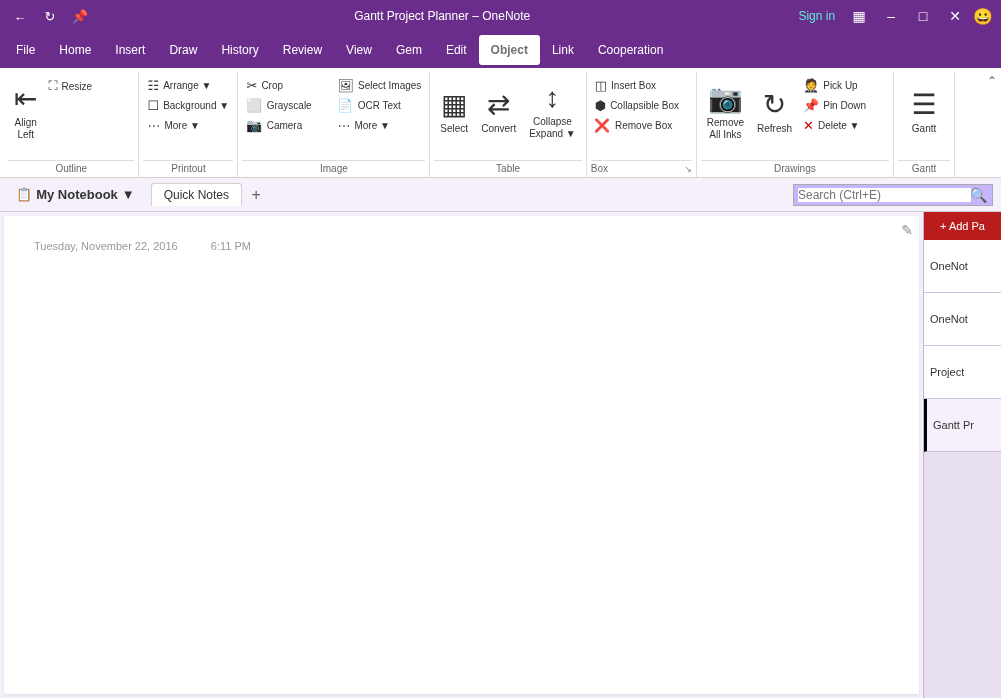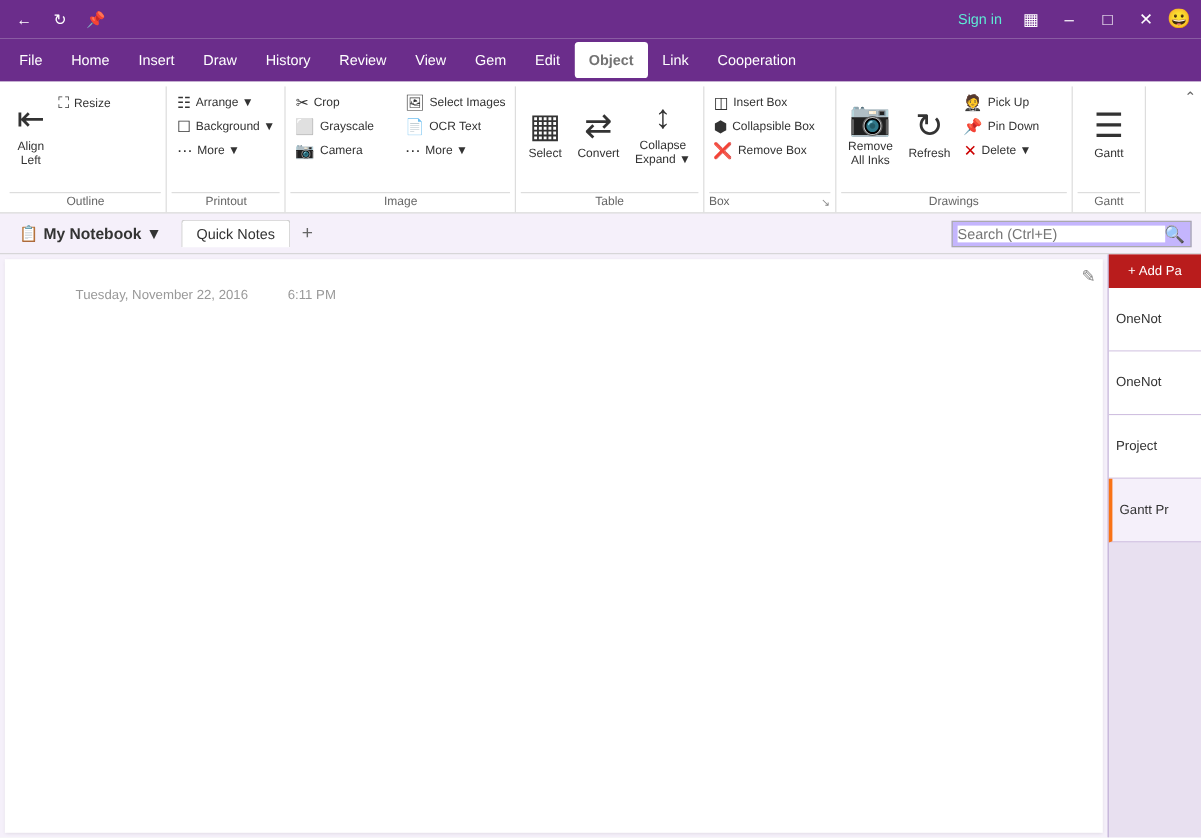--- a/index.html
+++ b/index.html
@@ -126,40 +126,40 @@
     }
     .page-toolbar {
       position: absolute; top: 4px; right: 4px; display: flex; gap: 2px;
     }
     .page-tool-btn {
       background: transparent; border: none; cursor: pointer; font-size: 14px;
       color: #888; padding: 2px;
     }
     .page-title-area { padding: 20px 30px 10px 30px; }
     .page-title { font-size: 26px; font-weight: 300; color: #333; }
-    .page-meta { font-size: 11px; color: #999; margin-top: 4px; margin-left: 29px; }
+    .page-meta { font-size: 11px; color: #999; margin-top: 4px; }
     .page-meta span { margin-right: 30px; }
     .cursor { display: inline-block; width: 1px; height: 22px; background: #333; vertical-align: middle; animation: blink 1s infinite; }
     @keyframes blink { 0%,100%{opacity:1} 50%{opacity:0} }
 
     
     .right-sidebar {
       width: 78px; background: #e8e0f0; border-left: 1px solid #c0b0d8;
       display: flex; flex-direction: column;
     }
     .add-page-btn {
       background: #b91c1c; color: white; border: none; cursor: pointer;
       padding: 8px 4px; font-size: 11px; text-align: center; display: flex; align-items: center; justify-content: center; gap: 2px;
     }
     .page-item {
       background: white; border-bottom: 1px solid #d0c0e0;
       padding: 20px 6px; font-size: 11px; color: #333; cursor: pointer;
       white-space: nowrap; overflow: hidden; text-overflow: ellipsis;
     }
-    .page-item.active { background: #f5f0fa; border-left: 3px solid #f97316; }
+    .page-item.active { background: #f5f0fa; border-left: 3px solid #000000; }
 
     
     .ribbon-content {
       display: flex; flex-direction: row; align-items: stretch; width: 100%;
     }
     .rg {
       display: flex; flex-direction: column; border-right: 1px solid #ddd;
       padding: 4px 4px 0 4px;
     }
     .rg:last-child { border-right: none; }
@@ -173,20 +173,21 @@
   </style>
 </head>
 <body>
 
 <div class="title-bar">
   <div class="title-bar-left">
     <button class="back-btn">←</button>
     <button class="forward-btn">↻</button>
     <button class="pin-btn">📌</button>
   </div>
+  <div class="title-bar-center">Gantt Project Planner – OneNote</div>
   <div class="title-bar-right">
     <button class="sign-in-btn">Sign in</button>
     <button class="title-btn">▦</button>
     <button class="title-btn">–</button>
     <button class="title-btn">□</button>
     <button class="title-btn close">✕</button>
     <span class="smiley">😀</span>
   </div>
 </div>
 

